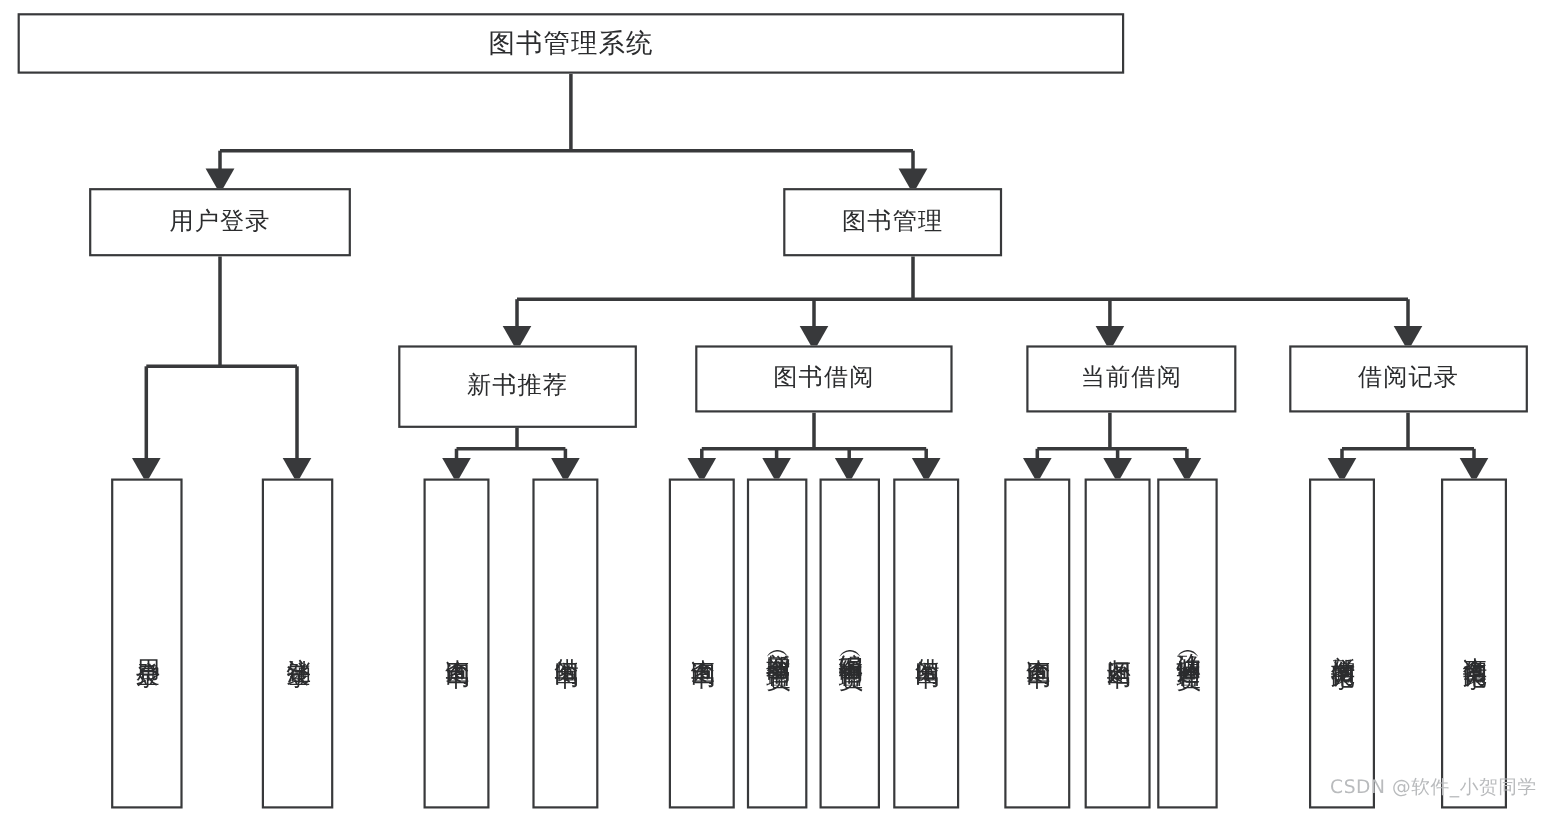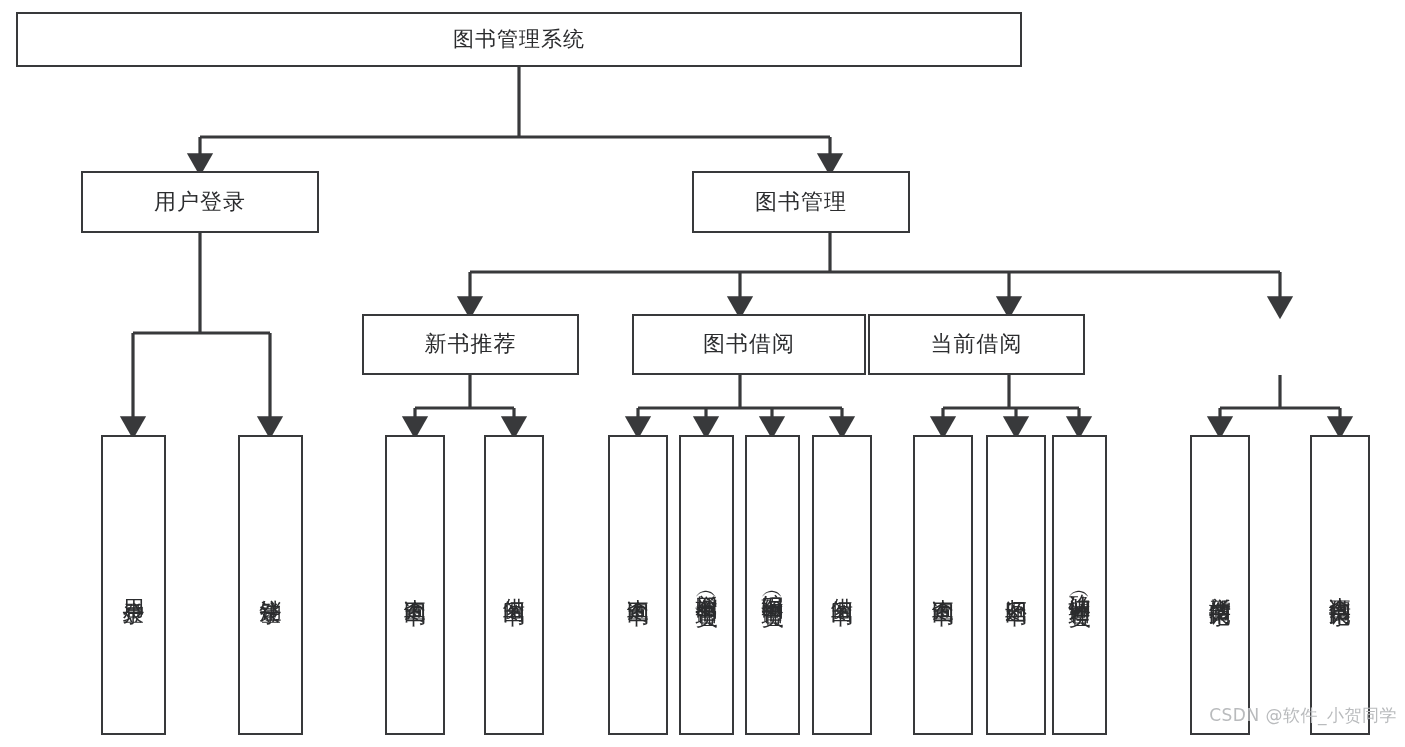--- a/index.html
+++ b/index.html
@@ -35,21 +35,21 @@
     justify-content: center;
     color: #2b2c2e;
     z-index: 2;
   }
   .node.horiz {
     font-size: 22px;
     letter-spacing: 1px;
     line-height: 1.2;
   }
   .node.root {
-    font-size: 21px;
+    font-size: 24px;
     text-align: center;
   }
   .node.vert {
     padding: 6px 0;
   }
   .node.vert .vlabel {
     writing-mode: vertical-rl;
     text-orientation: upright;
     font-size: 22px;
     line-height: 1.28;
@@ -123,32 +123,35 @@
     </g>
   </svg>
 
   <div class="node horiz root" style="left:16px; top:12px; width:1006px; height:55px;">
     <span>图书管理系统</span>
   </div>
 
   <div class="node horiz" style="left:81px; top:171px; width:238px; height:62px;">
     <span>用户登录</span>
   </div>
-  <div class="node horiz" style="left:692px; top:171px; width:218px; height:62px;">
+  <div class="node horiz" style="left:712px; top:171px; width:199px; height:62px;">
     <span>图书管理</span>
   </div>
 
-  <div class="node horiz" style="left:362px; top:314px; width:217px; height:61px;">
+  <div class="node horiz" style="left:362px; top:314px; width:217px; height:75px;">
     <span>新书推荐</span>
   </div>
   <div class="node horiz" style="left:632px; top:314px; width:234px; height:61px;">
     <span>图书借阅</span>
   </div>
-  <div class="node horiz" style="left:868px; top:314px; width:217px; height:61px;">
+  <div class="node horiz" style="left:933px; top:314px; width:191px; height:61px;">
     <span>当前借阅</span>
+  </div>
+  <div class="node horiz" style="left:1172px; top:314px; width:217px; height:61px;">
+    <span>借阅记录</span>
   </div>
 
   <div class="node vert" style="left:101px; top:435px; width:65px; height:300px;">
     <span class="vlabel">用户登录</span>
   </div>
   <div class="node vert" style="left:238px; top:435px; width:65px; height:300px;">
     <span class="vlabel">注销登录</span>
   </div>
 
   <div class="node vert" style="left:385px; top:435px; width:60px; height:300px;">

